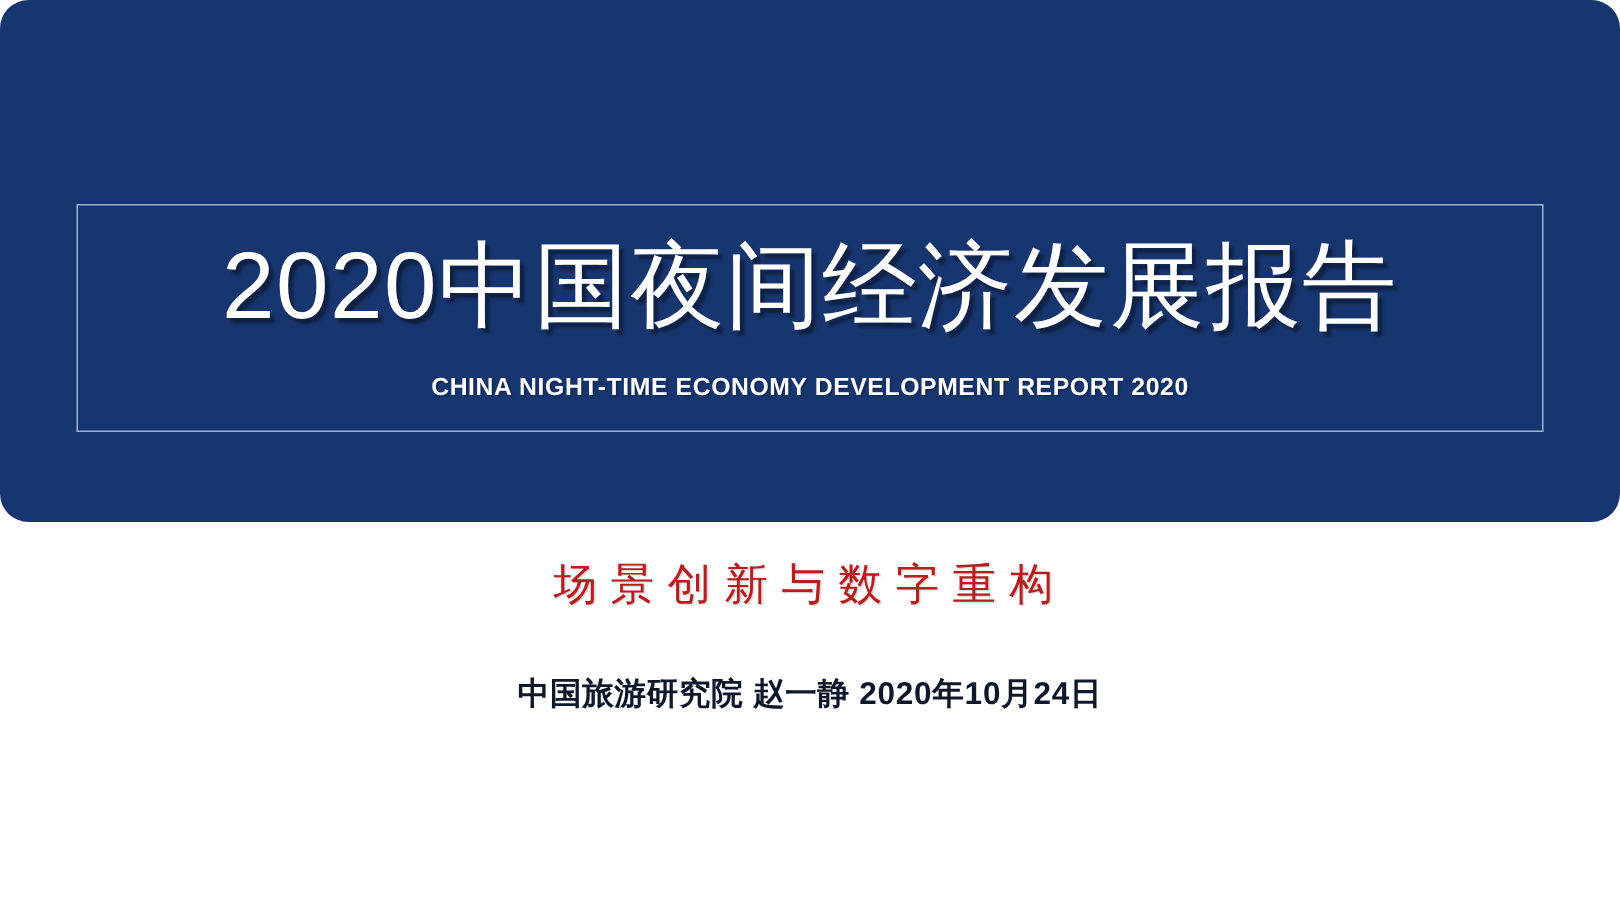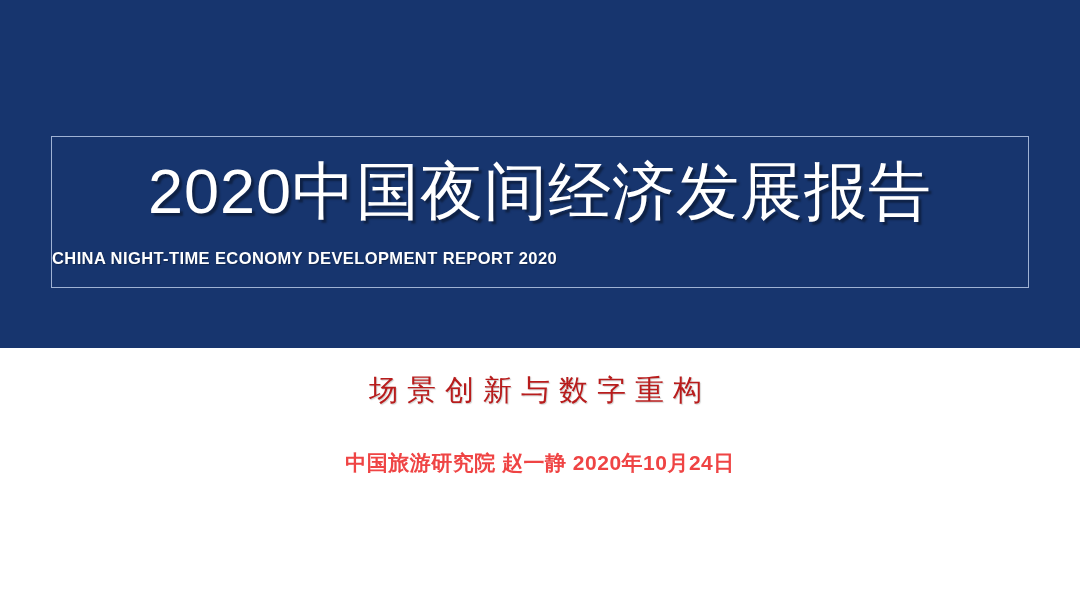--- a/index.html
+++ b/index.html
@@ -22,20 +22,21 @@
   }
 
   
   #hero-band {
     position: absolute;
     left: 0;
     top: 0;
     width: 1080px;
     height: 348px;
     background: #17356e;
+    border-radius: 19px;
   }
 
   
   #title-frame {
     position: absolute;
     left: 51px;
     top: 136px;
     width: 978px;
     height: 152px;
     border: 1px solid #9fb2d4;
@@ -55,20 +56,21 @@
     line-height: 84px;
     white-space: nowrap;
     text-shadow: 3px 3px 2px rgba(0, 0, 0, 0.38);
   }
 
   #subtitle-en {
     position: absolute;
     left: 0;
     right: 0;
     top: 110px;
+    text-align: center;
     color: #ffffff;
     font-size: 16.5px;
     font-weight: bold;
     letter-spacing: 0.4px;
     line-height: 22px;
     white-space: nowrap;
     text-shadow: 1px 1px 1px rgba(0, 0, 0, 0.30);
   }
 
   
@@ -95,21 +97,21 @@
     white-space: nowrap;
     text-shadow: 1px 1px 1px rgba(120, 120, 120, 0.35);
   }
 
   #byline {
     position: absolute;
     left: 0;
     right: 0;
     top: 100px;
     text-align: center;
-    color: #ef4444;
+    color: #0f172a;
     font-size: 21px;
     font-weight: bold;
     letter-spacing: 0.5px;
     line-height: 30px;
     white-space: nowrap;
   }
 </style>
 </head>
 <body>
 

